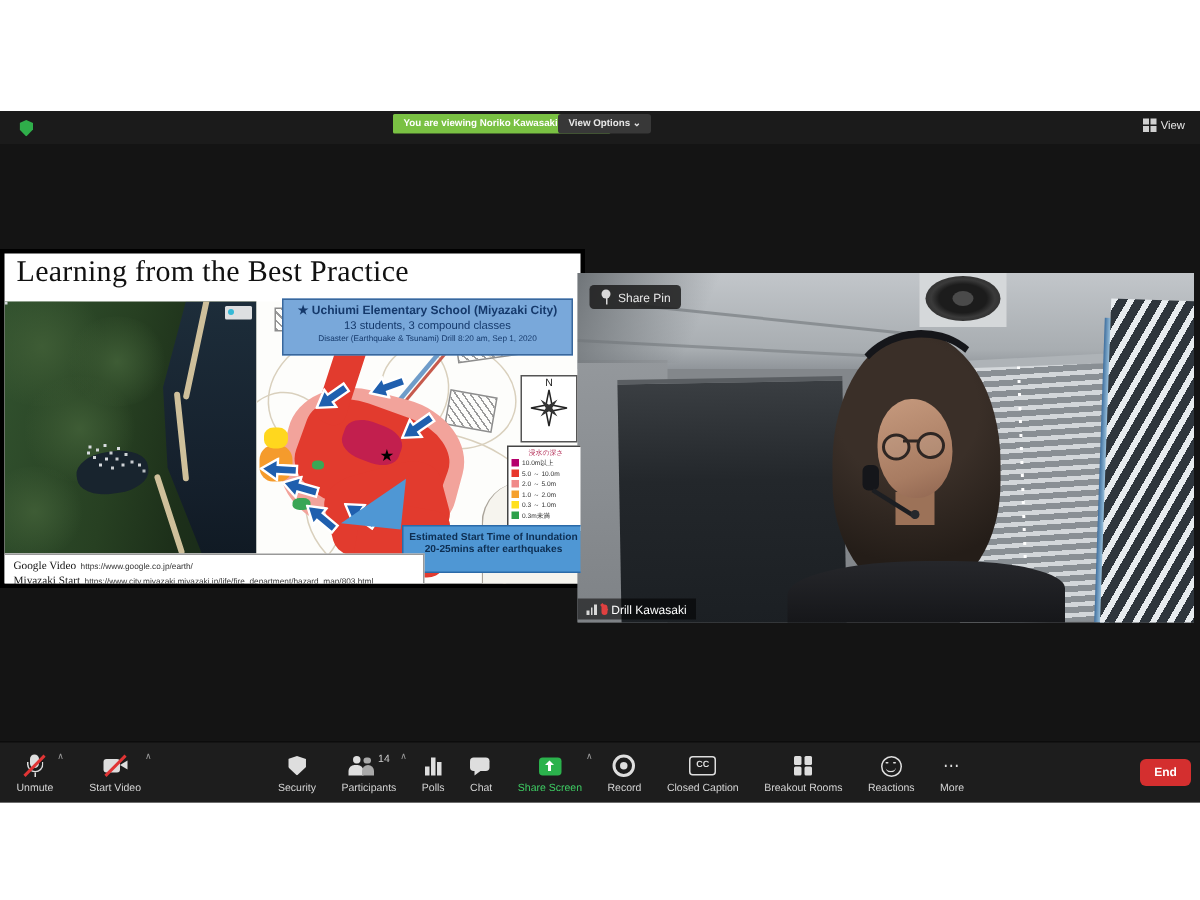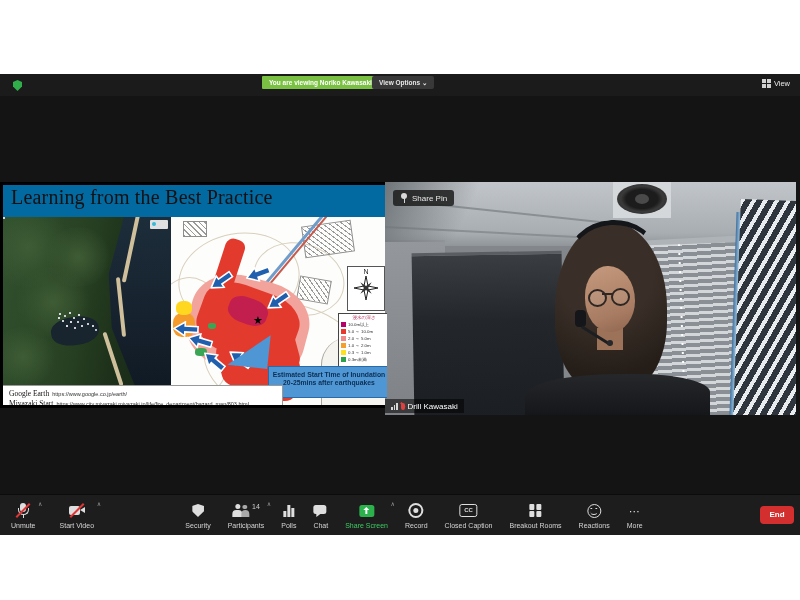--- a/index.html
+++ b/index.html
@@ -8,21 +8,21 @@
   
   #topbar{position:absolute;left:0;top:0;width:800px;height:22px;background:#1b1b1b}
   #shield{position:absolute;left:13px;top:6px;width:9px;height:11px;background:#2fae4a;clip-path:polygon(50% 0,100% 18%,100% 58%,50% 100%,0 58%,0 18%)}
   #banner{position:absolute;left:262px;top:2px;height:13px;line-height:13px;background:#7ac143;color:#fff;font-size:6.5px;font-weight:bold;padding:0 7px;border-radius:1px}
   #viewopts{position:absolute;left:372px;top:2px;height:13px;line-height:13px;background:#383838;color:#e8e8e8;font-size:6.5px;font-weight:bold;padding:0 7px;border-radius:2px}
   #viewbtn{position:absolute;right:10px;top:3px;height:12px;display:flex;align-items:center;gap:3px;color:#e8e8e8;font-size:7.5px}
   .grid-ico{display:grid;grid-template-columns:4px 4px;grid-template-rows:4px 4px;gap:1px}
   .grid-ico div{background:#d0d0d0}
 
   
-  #slide{position:absolute;left:0;top:108px;width:390px;height:226px;background:#0369a1;border:3px solid #000;box-sizing:border-box;overflow:hidden}
+  #slide{position:absolute;left:0;top:92px;width:390px;height:226px;background:#ffffff;border:3px solid #000;box-sizing:border-box;overflow:hidden}
   #slide-title{position:absolute;left:8px;top:1px;font-family:"Liberation Serif",serif;font-size:20px;color:#111;letter-spacing:.2px}
 
   
   #sat{position:absolute;left:0px;top:32px;width:168px;height:168px;background:linear-gradient(100deg,#31512e 0%,#274022 45%,#1d301a 70%,#16271a 100%);overflow:hidden}
   .sat-hill{position:absolute;border-radius:50%;background:radial-gradient(circle,#3e5c35 0%,rgba(62,92,53,0) 70%)}
   #sea{position:absolute;left:92px;top:0;width:76px;height:168px;background:linear-gradient(180deg,#1d2d3a,#15202c 70%,#101a24);clip-path:polygon(38% 0,100% 0,100% 100%,52% 100%,22% 66%,18% 34%)}
   .beach{position:absolute;background:#cfc09b;border-radius:2px}
   #harbor{position:absolute;left:48px;top:100px;width:48px;height:28px;background:#18242e;border-radius:45%;transform:rotate(-8deg)}
   #town{position:absolute;left:0;top:0;width:2px;height:2px;background:#d8dce0;box-shadow:56px 96px #d8dce0,61px 98px #cfd3d6,66px 95px #d8dce0,70px 100px #c8ccd0,75px 97px #d8dce0,59px 103px #cfd3d6,67px 104px #d8dce0,74px 104px #c8ccd0,80px 101px #cfd3d6,55px 100px #d8dce0,84px 106px #c8ccd0,89px 108px #cfd3d6,63px 108px #d8dce0,71px 110px #c8ccd0,78px 108px #cfd3d6,92px 112px #b8bcc0}
   #sat-marker{position:absolute;right:3px;top:3px;width:18px;height:9px;background:rgba(255,255,255,.85);border-radius:1px}
@@ -278,23 +278,28 @@
             <div class="lg-lb">0.3m未満</div>
           </div>
       </div>
 
       <div id="callout">
         <div class="c1">Estimated Start Time of Inundation</div>
         <div class="c2">20-25mins after earthquakes</div>
       </div>
     </div>
 
+    <div id="schoolbox">
+      <div class="l1">★ Uchiumi Elementary School (Miyazaki City)</div>
+      <div class="l2">13 students, 3 compound classes</div>
+      <div class="l3">Disaster (Earthquake &amp; Tsunami) Drill  8:20 am, Sep 1, 2020</div>
+    </div>
 
     <div id="sources">
-      <div class="src-row"><span class="src-name">Google Earth</span><span class="src-url">https://www.google.co.jp/earth/</span></div>
+      <div class="src-row"><span class="src-name">Google Video</span><span class="src-url">https://www.google.co.jp/earth/</span></div>
       <div class="src-row"><span class="src-name">Miyazaki Start</span><span class="src-url">https://www.city.miyazaki.miyazaki.jp/life/fire_department/hazard_map/803.html</span></div>
     </div>
   </div>
 
   <div id="cam">
     <div id="ceiling"></div>
     <div class="ceil-line" style="left:40px;top:30px;width:180px;transform:rotate(6deg)"></div>
     <div class="ceil-line" style="left:0px;top:50px;width:230px;transform:rotate(3deg)"></div>
     <div id="ventpanel"></div>
     <div id="vent">

